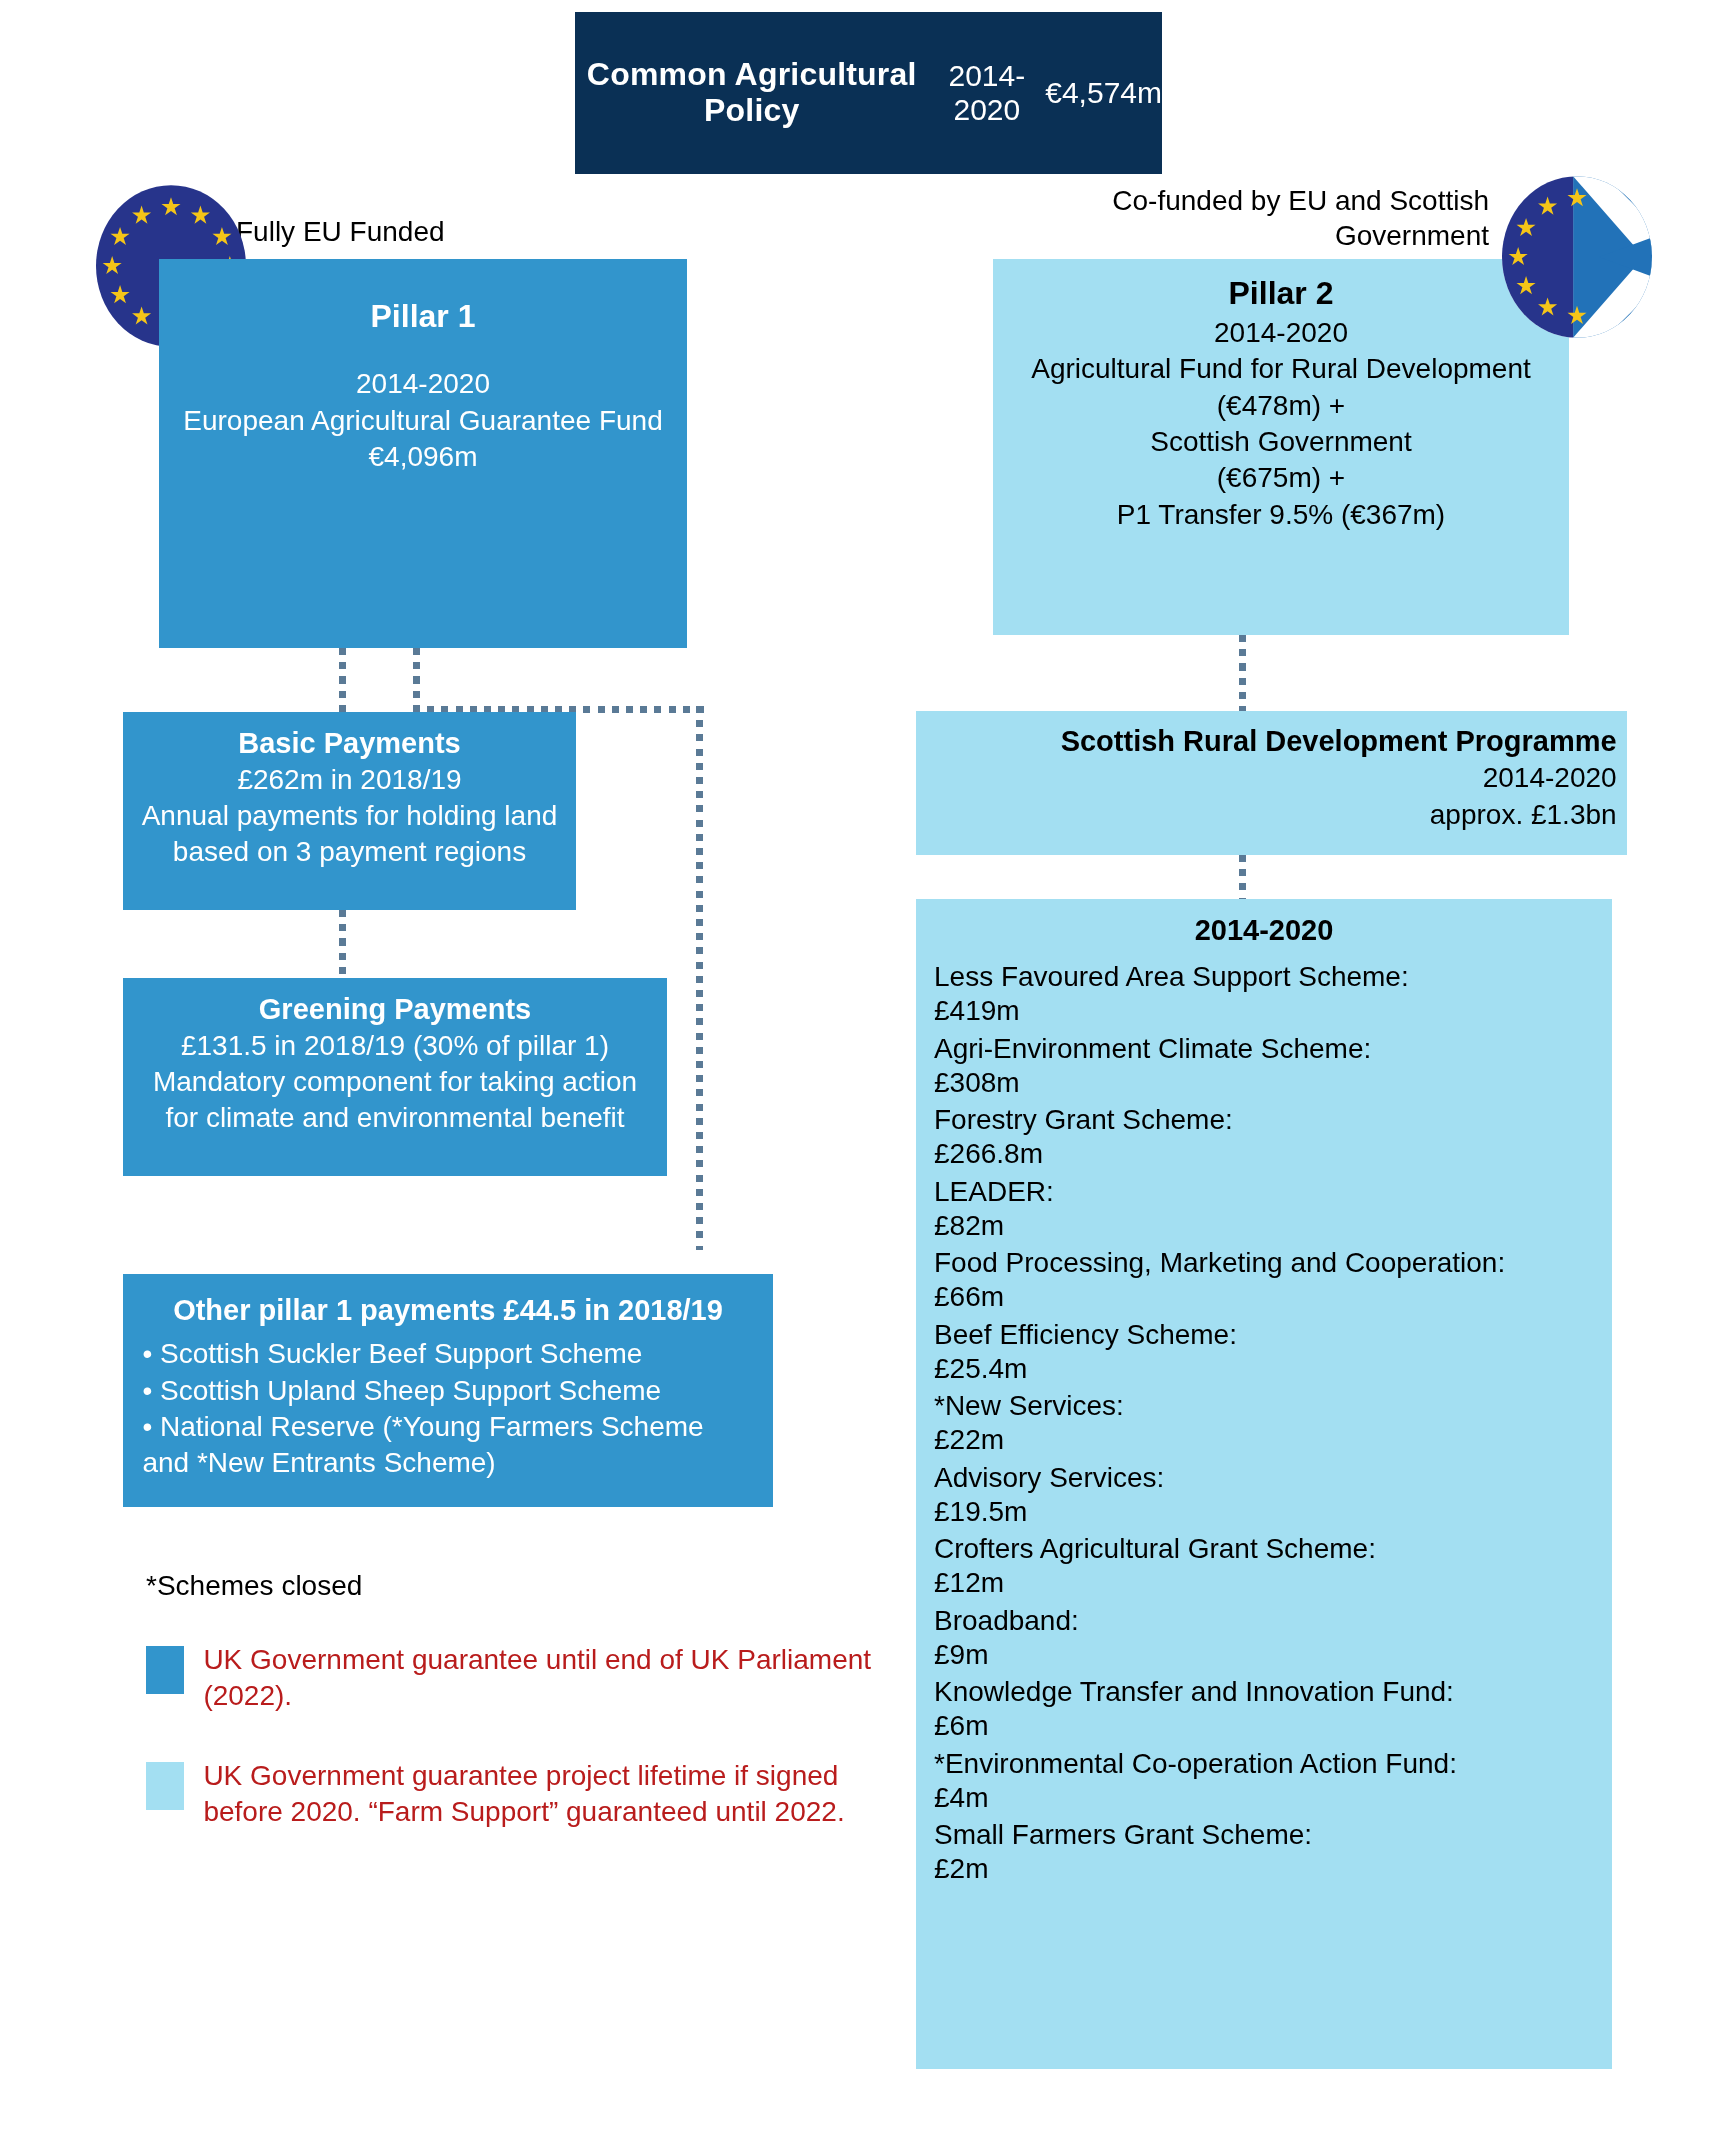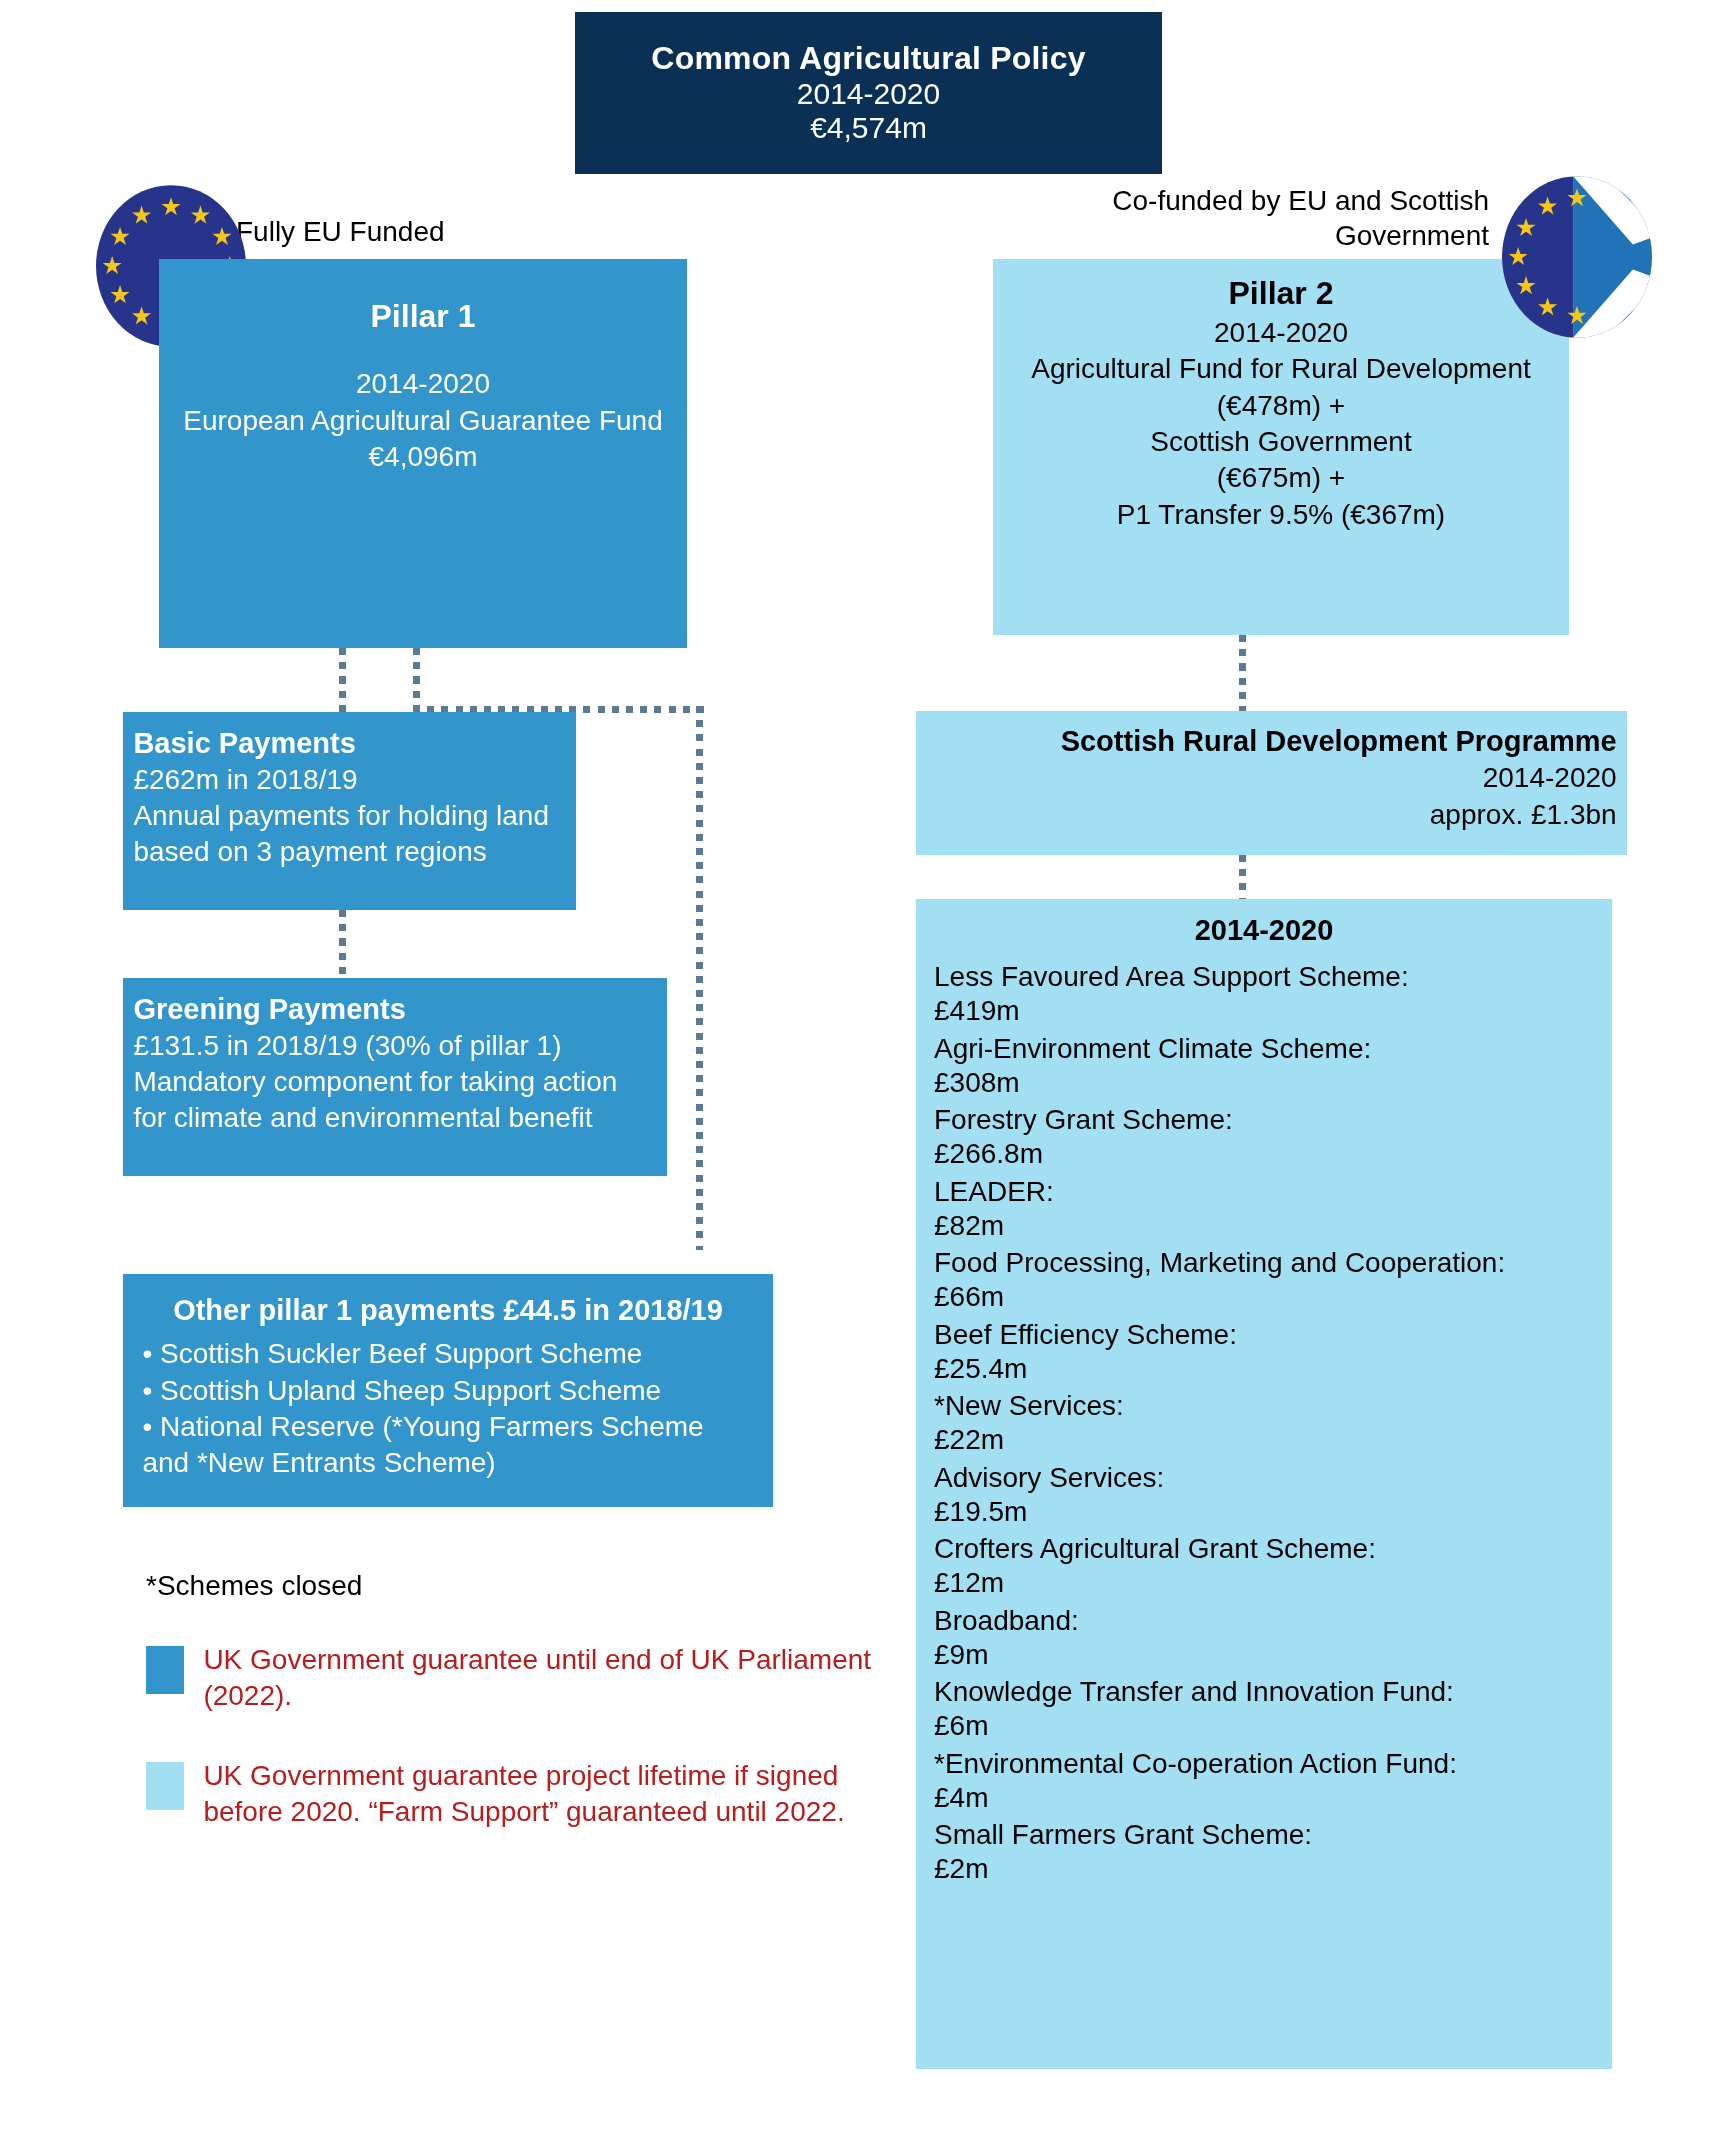--- a/index.html
+++ b/index.html
@@ -7,21 +7,21 @@
     width:1728px;height:2129px;position:relative;overflow:hidden;
     font-family:"Liberation Sans","DejaVu Sans",sans-serif;
     -webkit-font-smoothing:antialiased;
   }
   .abs{position:absolute;box-sizing:border-box;}
 
   
   #title-box{
     left:575px;top:11.7px;width:587px;height:162px;
     background:#0A3055;color:#ffffff;text-align:center;
-    display:flex;flex-direction:column;align-items:center;justify-content:center;
+    display:flex;flex-direction:row;align-items:center;justify-content:center;
     line-height:1.12;
   }
   #title-box .t1{font-size:32px;font-weight:bold;letter-spacing:0.2px;}
   #title-box .t2{font-size:30px;font-weight:normal;}
   #title-box .t3{font-size:30px;font-weight:normal;}
 
   
   .caption{font-size:28px;color:#000;line-height:1.26;}
   #cap-left{left:236px;top:214px;width:453px;text-align:left;}
   #cap-right{left:1010px;top:183px;width:479px;text-align:right;}
@@ -42,21 +42,21 @@
 
   #pillar2-box{
     left:993px;top:259px;width:576px;height:376px;
     background:#A3DFF2;color:#000000;text-align:center;
     padding:14.2px 15.5px 0 15.5px;line-height:1.30;
   }
   #pillar2-box .hd{font-size:32px;font-weight:bold;}
   #pillar2-box .bd{font-size:28px;}
 
   
-  .p1child{background:#3295CC;color:#ffffff;text-align:left;line-height:1.28;}
+  .p1child{background:#3295CC;color:#ffffff;text-align:center;line-height:1.28;}
   .p1child .hd{font-size:29px;font-weight:bold;}
   .p1child .bd{font-size:28px;}
 
   #basic-payments{left:123px;top:712px;width:453px;height:198px;padding:13px 10.4px 0 10.4px;}
   #greening-payments{left:123px;top:978px;width:544px;height:198px;padding:13px 10.4px 0 10.4px;}
 
   #other-p1{
     left:123px;top:1249px;width:650px;height:233px;
     background:#3295CC;color:#ffffff;text-align:left;
     padding:18px 19.4px 0 19.4px;line-height:1.30;margin-top:25px;

